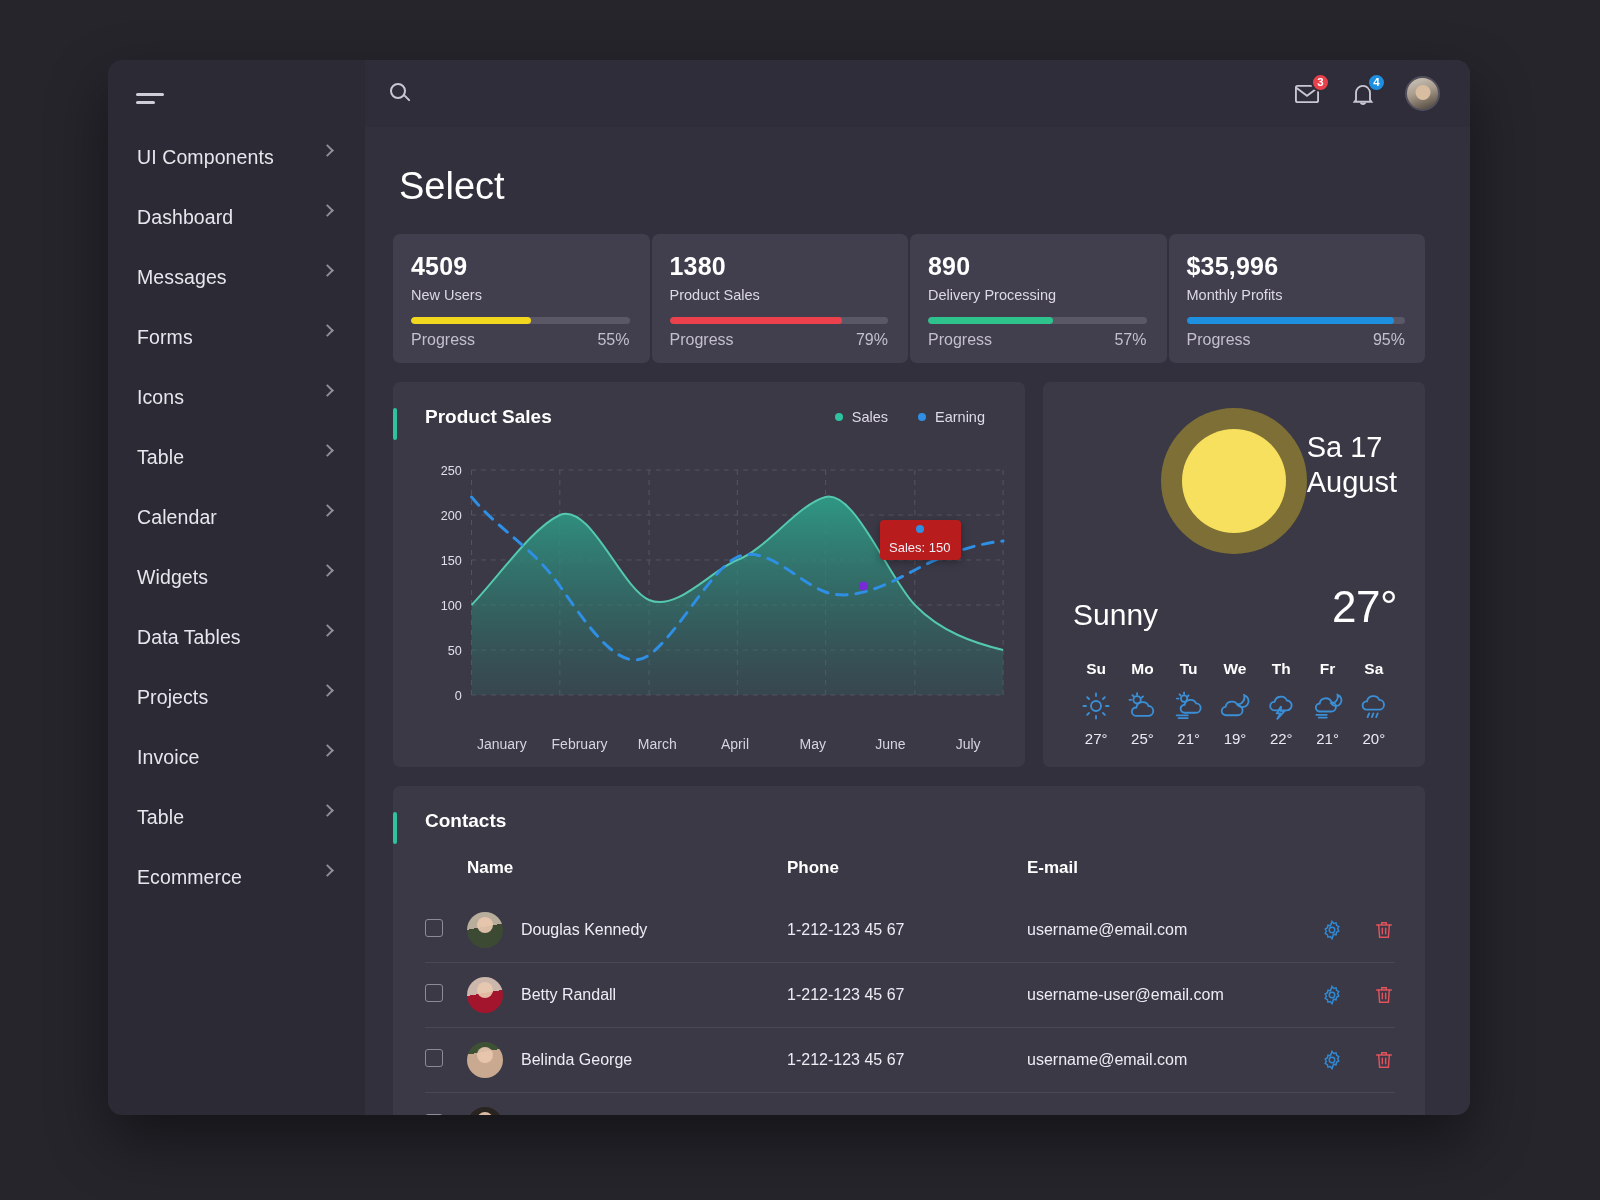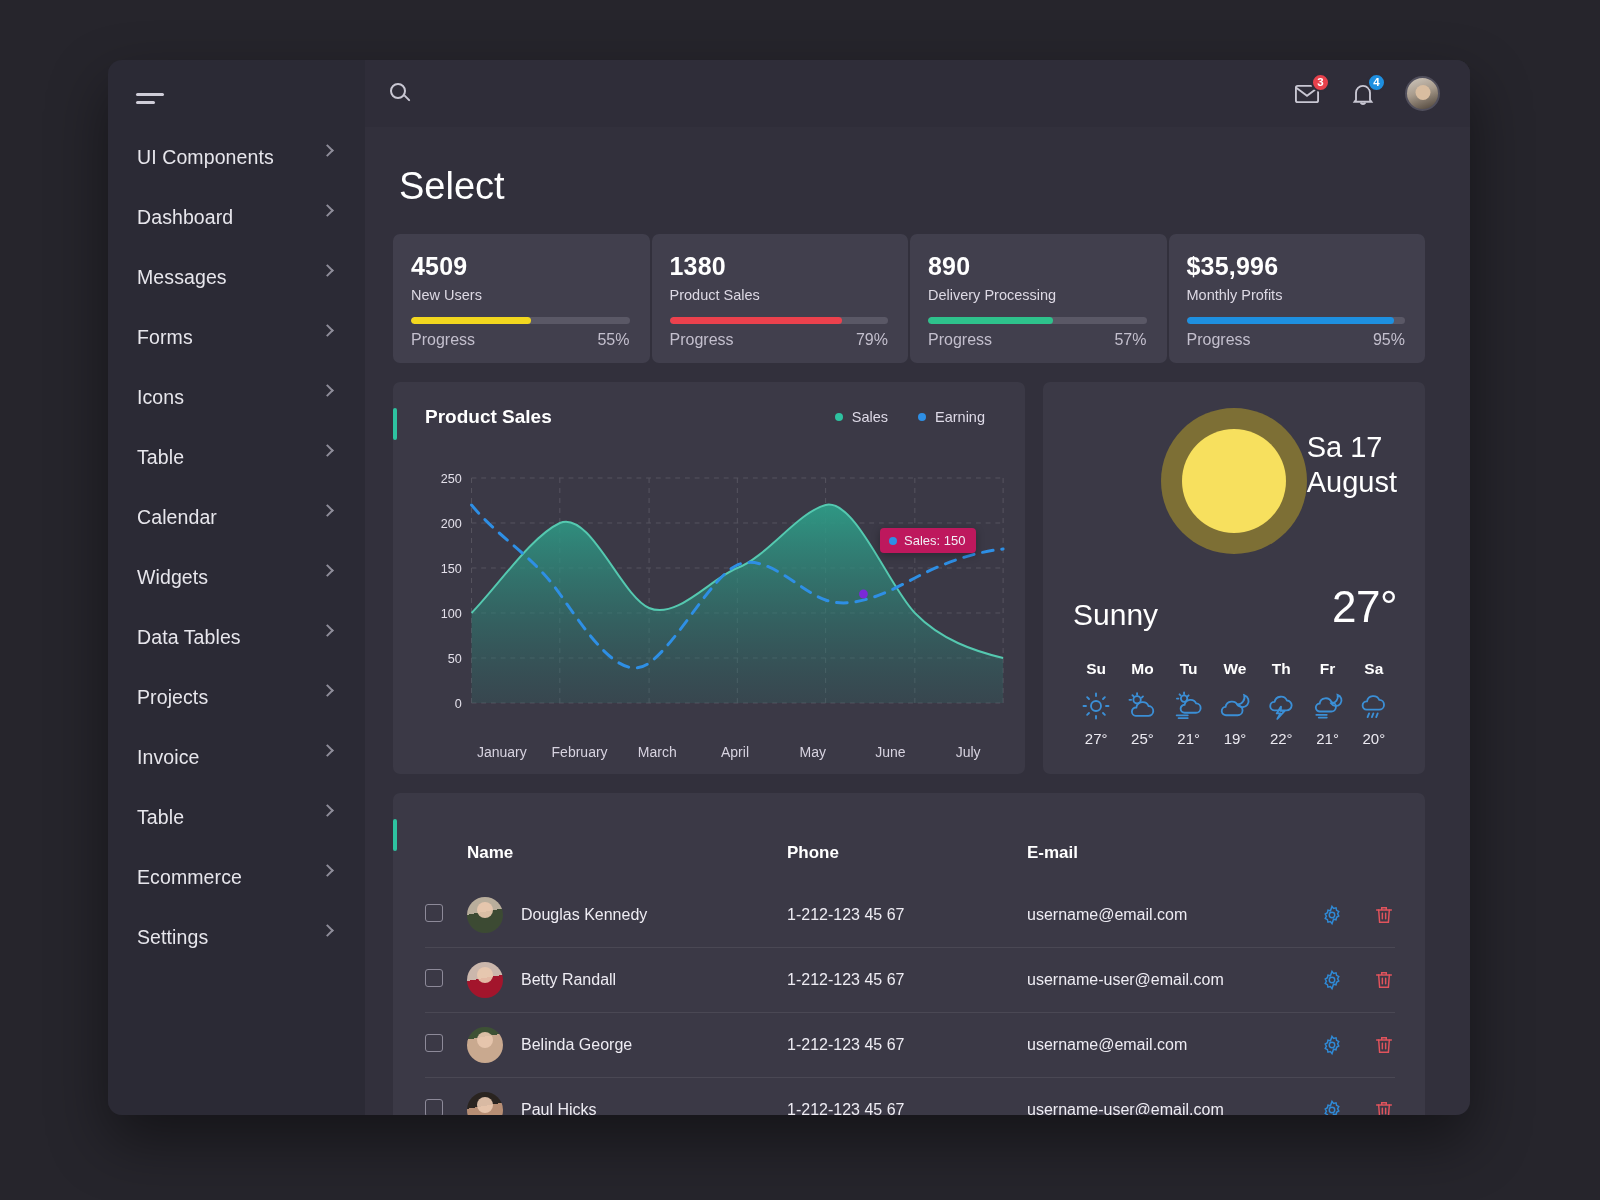--- a/index.html
+++ b/index.html
@@ -140,36 +140,37 @@
     width: 4px; height: 32px; background: #2ec2a0; border-radius: 2px;
   }
   .chart-panel { flex: 1 1 630px; min-width: 0; padding: 24px 18px 14px 32px; }
   .panel-head { display: flex; align-items: center; justify-content: space-between; }
   .panel-title { font-size: 19px; font-weight: bold; color: #fff; }
   .legend { display: flex; gap: 30px; align-items: center; margin-right: 22px; }
   .legend-item { display: flex; align-items: center; gap: 9px; }
   .legend-dot { width: 8px; height: 8px; border-radius: 50%; }
   .legend-label { font-size: 14.5px; color: #dedae7; }
 
-  .chart-wrap { position: relative; height: 272px; margin-top: 38px; }
+  .chart-wrap { position: relative; height: 272px; margin-top: 30px; }
   .chart-svg { display: block; width: 100%; height: 100%; }
   .x-labels {
     display: flex; margin-top: 6px; padding-left: 38px;
   }
   .x-labels span {
     flex: 1; text-align: center; font-size: 14px; color: #d7d3e0;
   }
   .tooltip {
     position: absolute;
     left: 455px; top: 62px;
-    background: #be185d; border-radius: 4px;
+    background: #b91c1c; border-radius: 4px;
     padding: 5px 11px 5px 9px;
     display: flex; align-items: center; gap: 7px;
     font-size: 13px; color: #f0eef5;
     box-shadow: 0 2px 8px rgba(0,0,0,.3);
+    flex-direction: column;
   }
   .tooltip .dot { width: 8px; height: 8px; border-radius: 50%; background: #2e8fe5; }
 
   
   .weather-panel {
     flex: 0 0 382px;
     padding: 26px 28px 20px 30px;
     display: flex; flex-direction: column;
   }
   .w-top { display: flex; align-items: flex-start; justify-content: flex-end; }
@@ -278,24 +279,20 @@
         <div class="nav-item">
           <span class="label">Invoice</span>
           <span class="chev"></span>
         </div>
         <div class="nav-item">
           <span class="label">Table</span>
           <span class="chev"></span>
         </div>
         <div class="nav-item">
           <span class="label">Ecommerce</span>
-          <span class="chev"></span>
-        </div>
-        <div class="nav-item">
-          <span class="label">Settings</span>
           <span class="chev"></span>
         </div>
       </nav>
   </aside>
 
   <section class="main">
 
     <header class="topbar">
       <div class="search-icon">
         <div class="ring"></div>
@@ -534,20 +531,21 @@
                 </div>
                 <div class="dtemp">20°</div>
               </div>
             </div>
         </div>
 
       </div>
 
       <div class="panel contacts-panel">
         <div class="panel-accent"></div>
+        <div class="contacts-title">Contacts</div>
         <table>
           <thead>
             <tr>
               <th style="width:42px"></th>
               <th style="width:320px">Name</th>
               <th style="width:240px">Phone</th>
               <th>E-mail</th>
               <th style="width:130px"></th>
             </tr>
           </thead>

